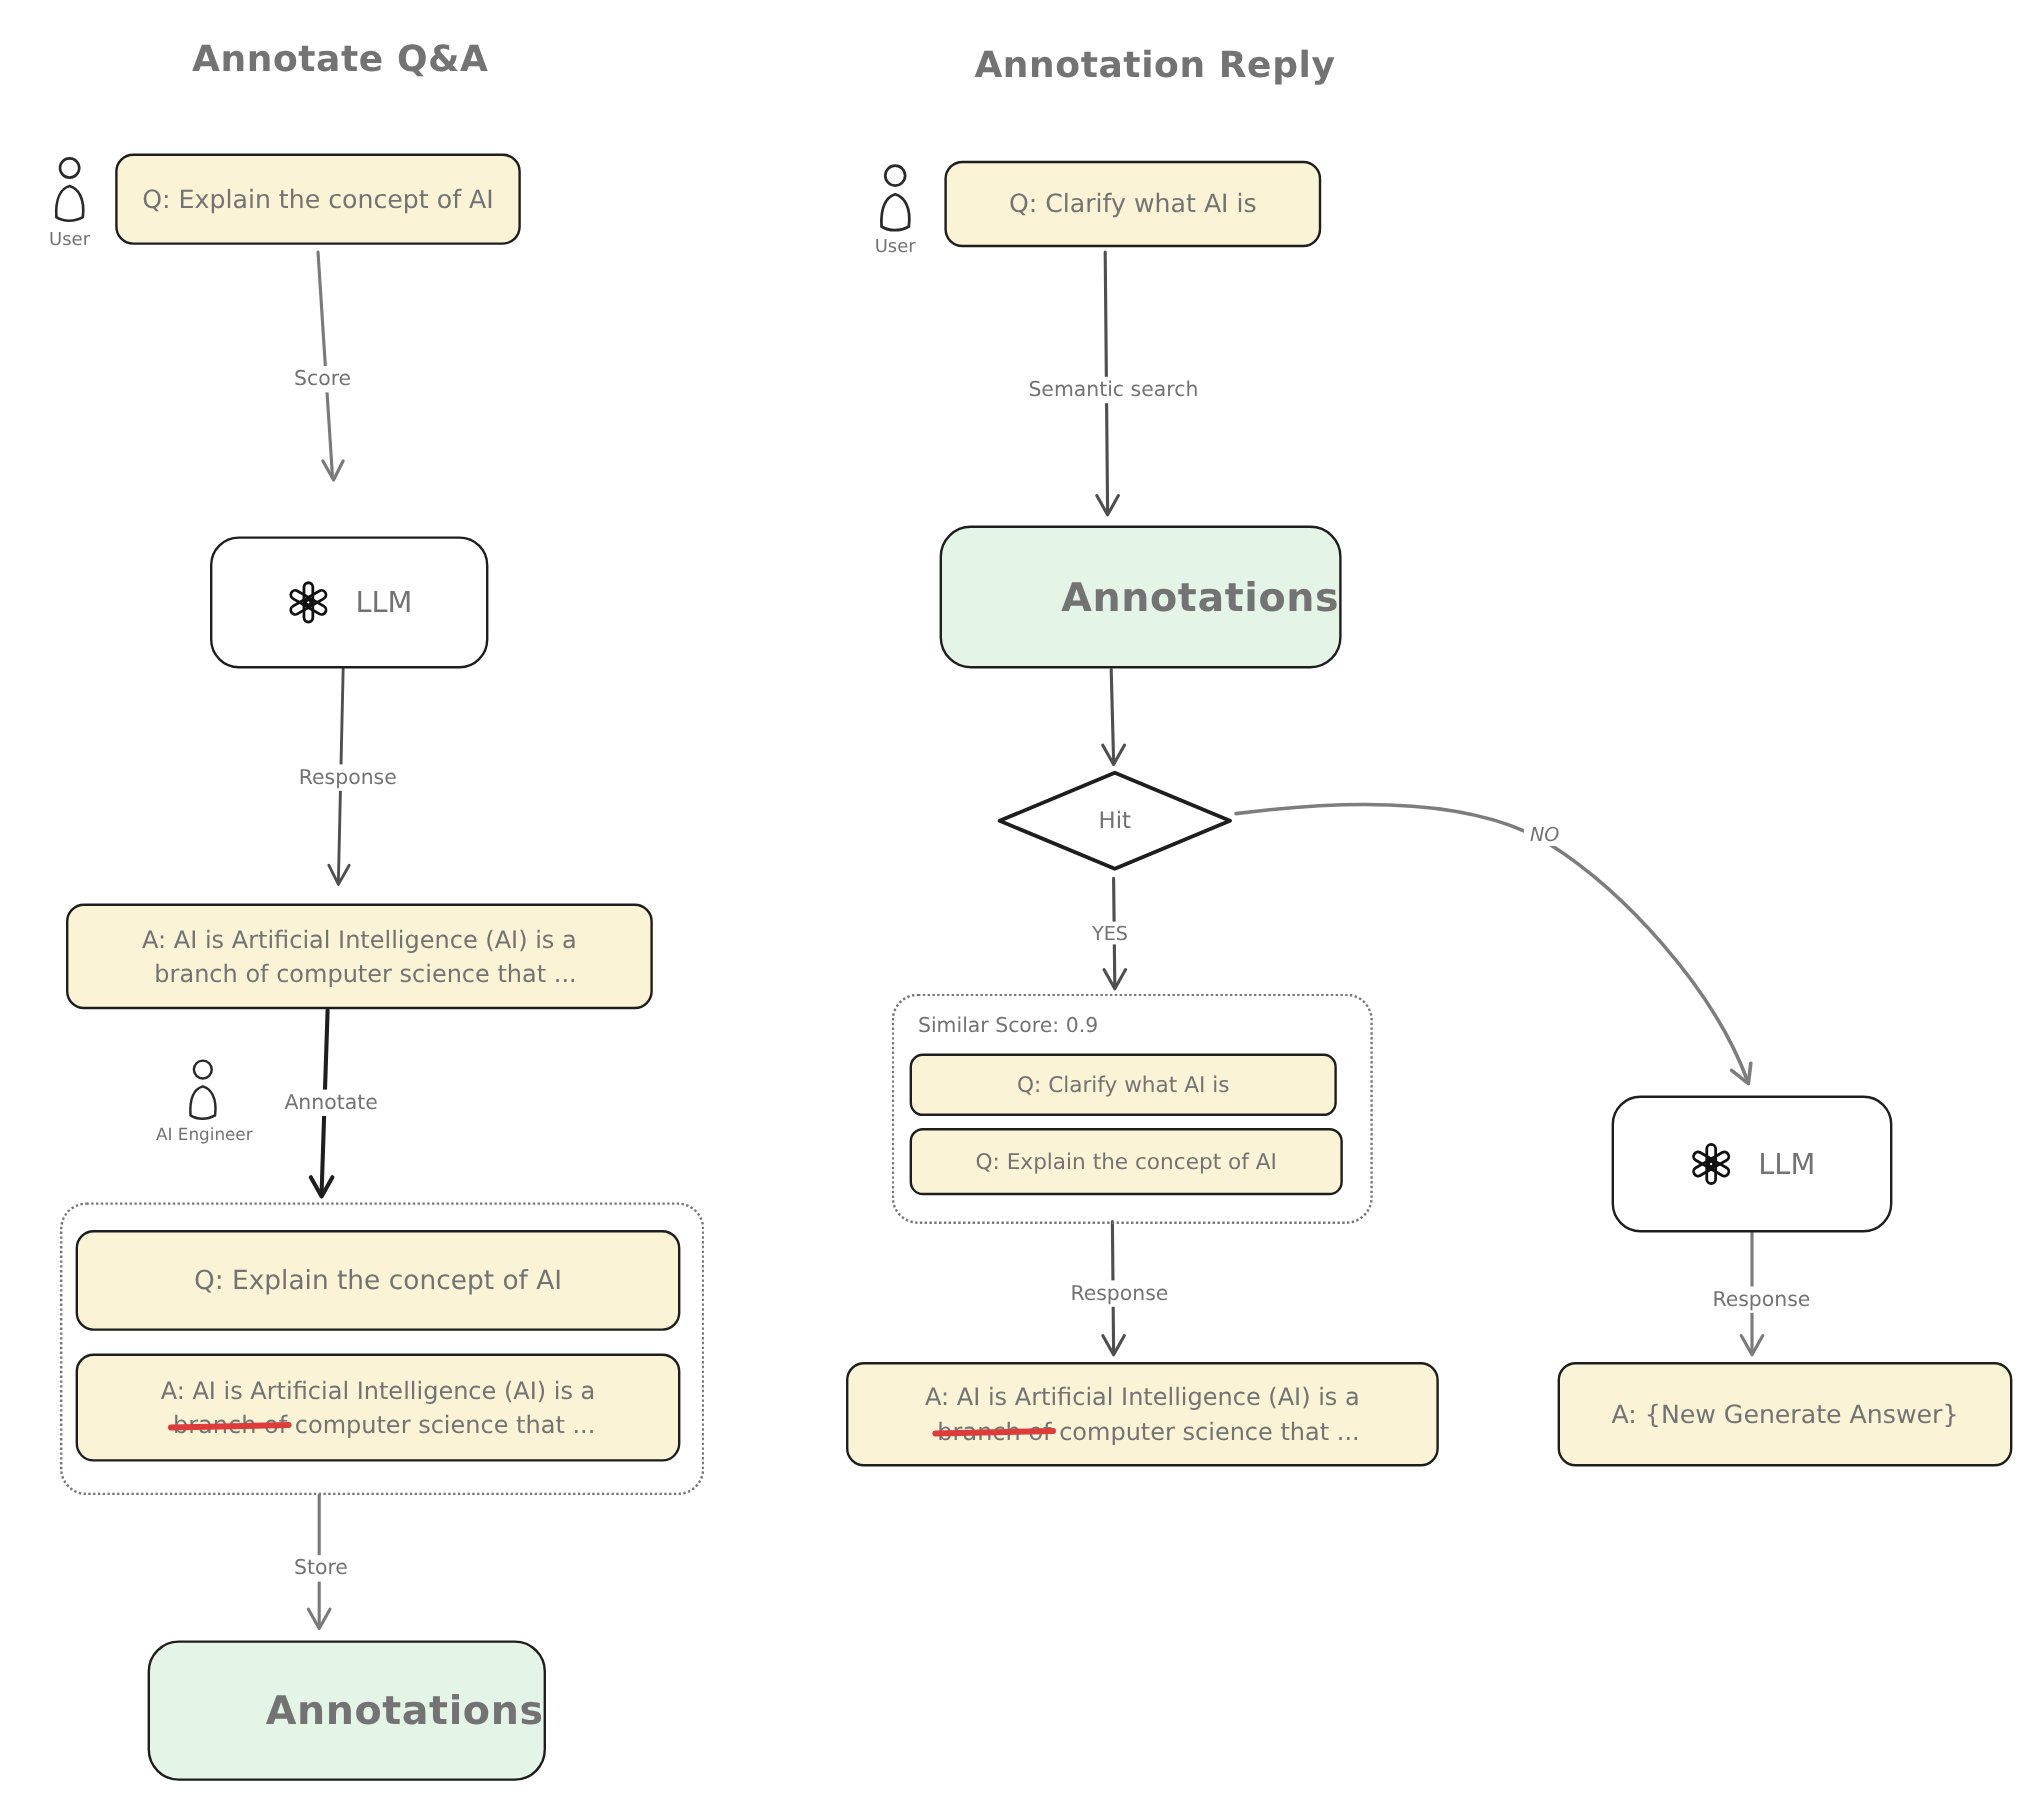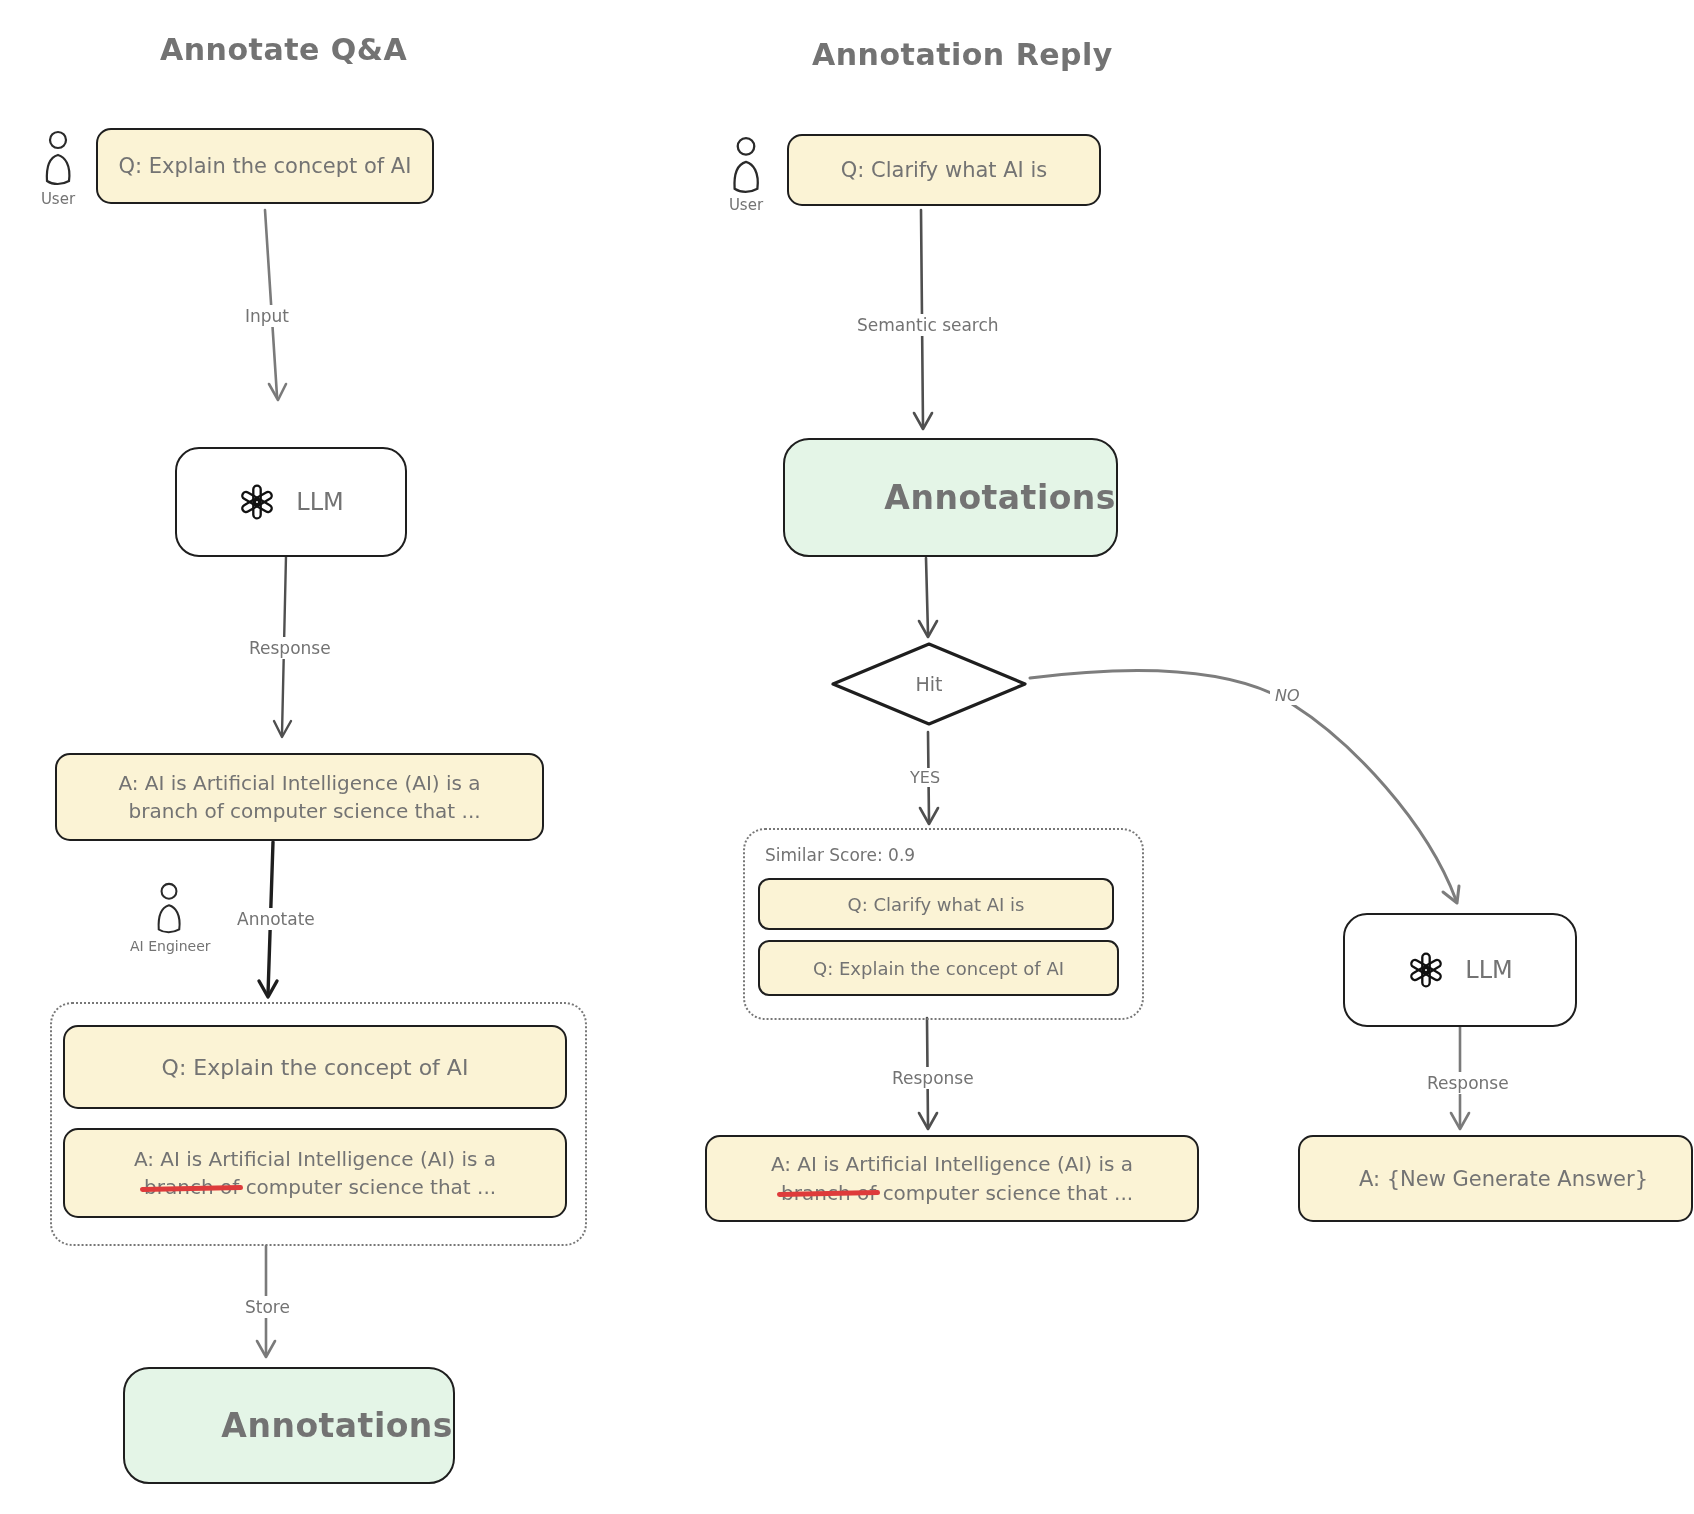--- a/index.html
+++ b/index.html
@@ -99,21 +99,21 @@
       <circle cx="20" cy="10" r="8"></circle>
       <path d="M9,51 C8,35 13,27 20,25 C27,27 33,35 31,51 C24,55 15,55 9,51 Z"></path>
     </svg>
   </div>
   <div class="abs icon-caption" style="left:30px;top:190px;width:56px;font-size:15px;">User</div>
 
   <div class="abs ybox" style="left:96px;top:128px;width:334px;height:72px;">
     <span>Q: Explain the concept of AI</span>
   </div>
 
-  <div class="abs lbl" style="left:238px;top:305px;">Input</div>
+  <div class="abs lbl" style="left:238px;top:305px;">Score</div>
 
   <div class="abs wbox" style="left:175px;top:447px;width:228px;height:106px;">
     <span>
       <svg width="38" height="38" viewBox="0 0 36 36" stroke="#111" stroke-width="2.2" fill="none">
         <g>
             <rect x="14.5" y="2.5" width="7" height="17.5" rx="3.5"></rect>
           </g>
         <g transform="rotate(60,18,18)">
             <rect x="14.5" y="2.5" width="7" height="17.5" rx="3.5"></rect>
           </g>
@@ -252,17 +252,17 @@
         <g transform="rotate(300,18,18)">
             <rect x="14.5" y="2.5" width="7" height="17.5" rx="3.5"></rect>
           </g>
       </svg>
     </span>
     <span>LLM</span>
   </div>
 
   <div class="abs lbl" style="left:1420px;top:1072px;">Response</div>
 
-  <div class="abs ybox" style="left:1298px;top:1135px;width:375px;height:83px;padding-left:16px;">
+  <div class="abs ybox" style="left:1298px;top:1135px;width:375px;height:83px;">
     <span>A: {New Generate Answer}</span>
   </div>
 
 </div>
 
 </body></html>

